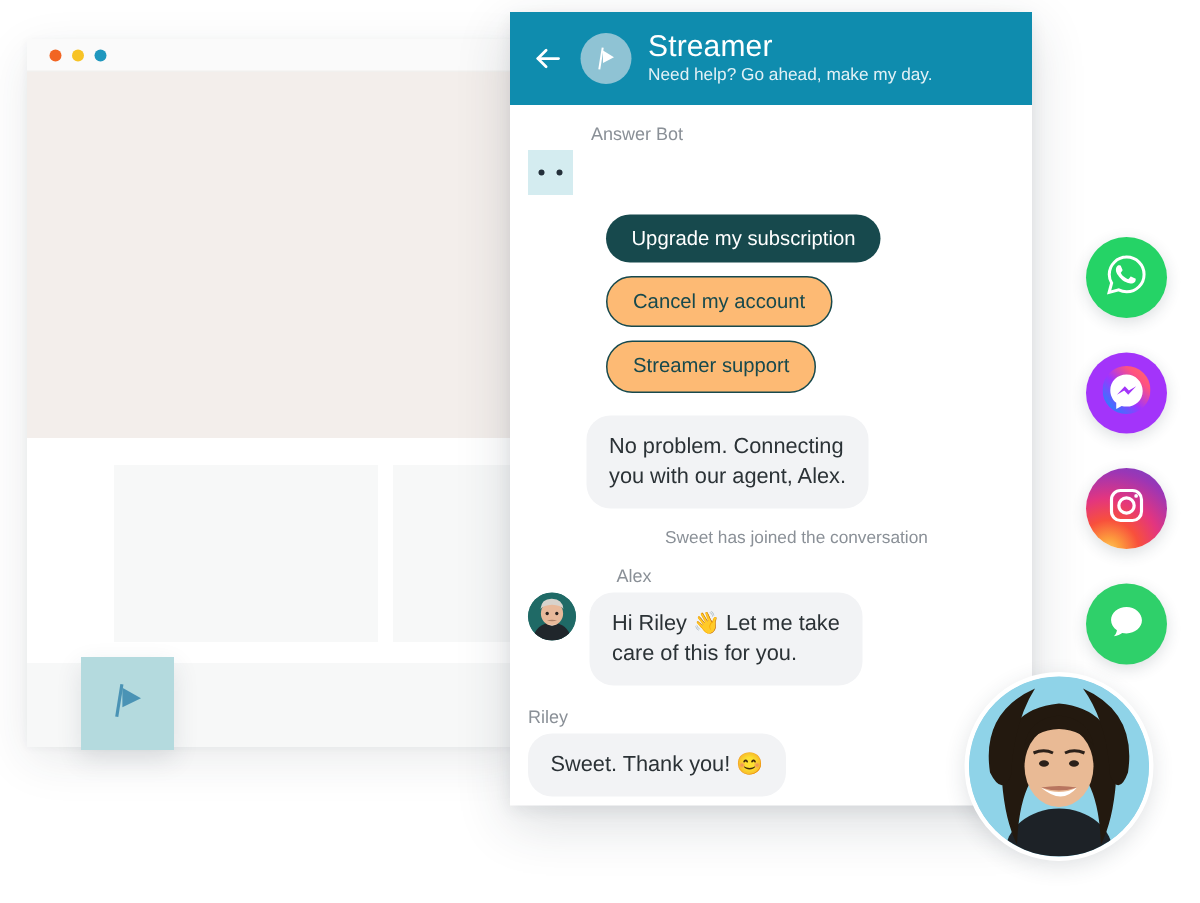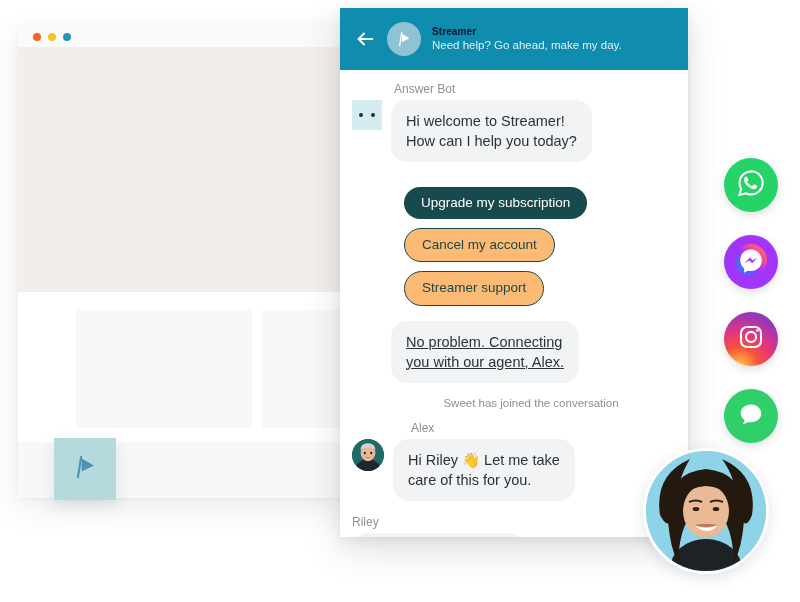--- a/index.html
+++ b/index.html
@@ -56,21 +56,21 @@
   .chat-header {
     background: #0f8cae; height: 62px; flex: 0 0 62px;
     display: flex; align-items: center; gap: 11px; padding: 0 14px;
   }
   .back-icon { width: 22px; height: 22px; flex: 0 0 22px; cursor: pointer; }
   .brand-logo {
     width: 34px; height: 34px; flex: 0 0 34px; border-radius: 50%;
     background: #8fc3d4; display: flex; align-items: center; justify-content: center;
   }
   .brand-text { line-height: 1.15; }
-  .brand-title { color: #0f172a; font-size: 10px; font-weight: bold; letter-spacing: .1px; }
+  .brand-title { color: #ffffff; font-size: 20px; font-weight: normal; letter-spacing: .1px; }
   .brand-sub { color: #e2f1f6; font-size: 11.5px; margin-top: 1px; }
 
   .chat-body { flex: 1 1 auto; padding: 12px 14px 0 12px; position: relative; }
 
   .msg-row { display: flex; align-items: flex-start; gap: 9px; }
   .avatar-sq {
     width: 30px; height: 30px; flex: 0 0 30px;
     background: #d4ecf0; position: relative;
   }
   .eye { position: absolute; width: 4px; height: 4px; border-radius: 50%; background: #24303a; top: 13px; }
@@ -84,21 +84,21 @@
 
   .sender {
     font-size: 12px; color: #8a9097; margin: 0 0 4px 0;
   }
   .bubble {
     background: #f2f3f5; border-radius: 16px;
     padding: 11px 15px; font-size: 14.5px; color: #2b3236;
     line-height: 1.38; display: inline-block; max-width: 245px;
   }
 
-  .chips { margin: 25px 0 0 52px; }
+  .chips { margin: 13px 0 0 52px; }
   .chip {
     display: inline-block; border-radius: 20px; padding: 8px 17px;
     font-size: 13.5px; line-height: 1.2; cursor: pointer; margin: 0 6px 9px 0;
   }
   .chip.primary { background: #17494d; color: #ffffff; }
   .chip.ghost { background: #fdba74; color: #17494d; border: 1.4px solid #17494d; }
 
   .sys-note {
     text-align: center; font-size: 11.5px; color: #8a9097;
     margin: 14px 0 12px 36px;
@@ -178,33 +178,31 @@
     <div class="chat-body">
 
       <div style="margin-left:42px;">
         <div class="sender">Answer Bot</div>
       </div>
       <div class="msg-row">
         <span class="avatar-sq">
           <i class="eye l"></i>
             <i class="eye r"></i>
         </span>
-        <span class="bubble" style="white-space:pre-line;">Hi welcome to Streamer!
-How can I help you today?</span>
       </div>
 
       <div class="chips">
         <span class="chip primary">Upgrade my subscription</span>
         <br>
         <span class="chip ghost">Cancel my account</span>
         <span class="chip ghost">Streamer support</span>
       </div>
 
       <div class="msg-row" style="margin:6px 0 0 39px;">
-        <span class="bubble" style="white-space:pre-line;text-decoration:underline;">No problem. Connecting
+        <span class="bubble" style="white-space:pre-line;">No problem. Connecting
 you with our agent, Alex.</span>
       </div>
 
       <div class="sys-note">Sweet has joined the conversation</div>
 
       <div style="margin-left:59px;">
         <div class="sender">Alex</div>
       </div>
       <div class="msg-row">
         <span class="avatar-ph">

